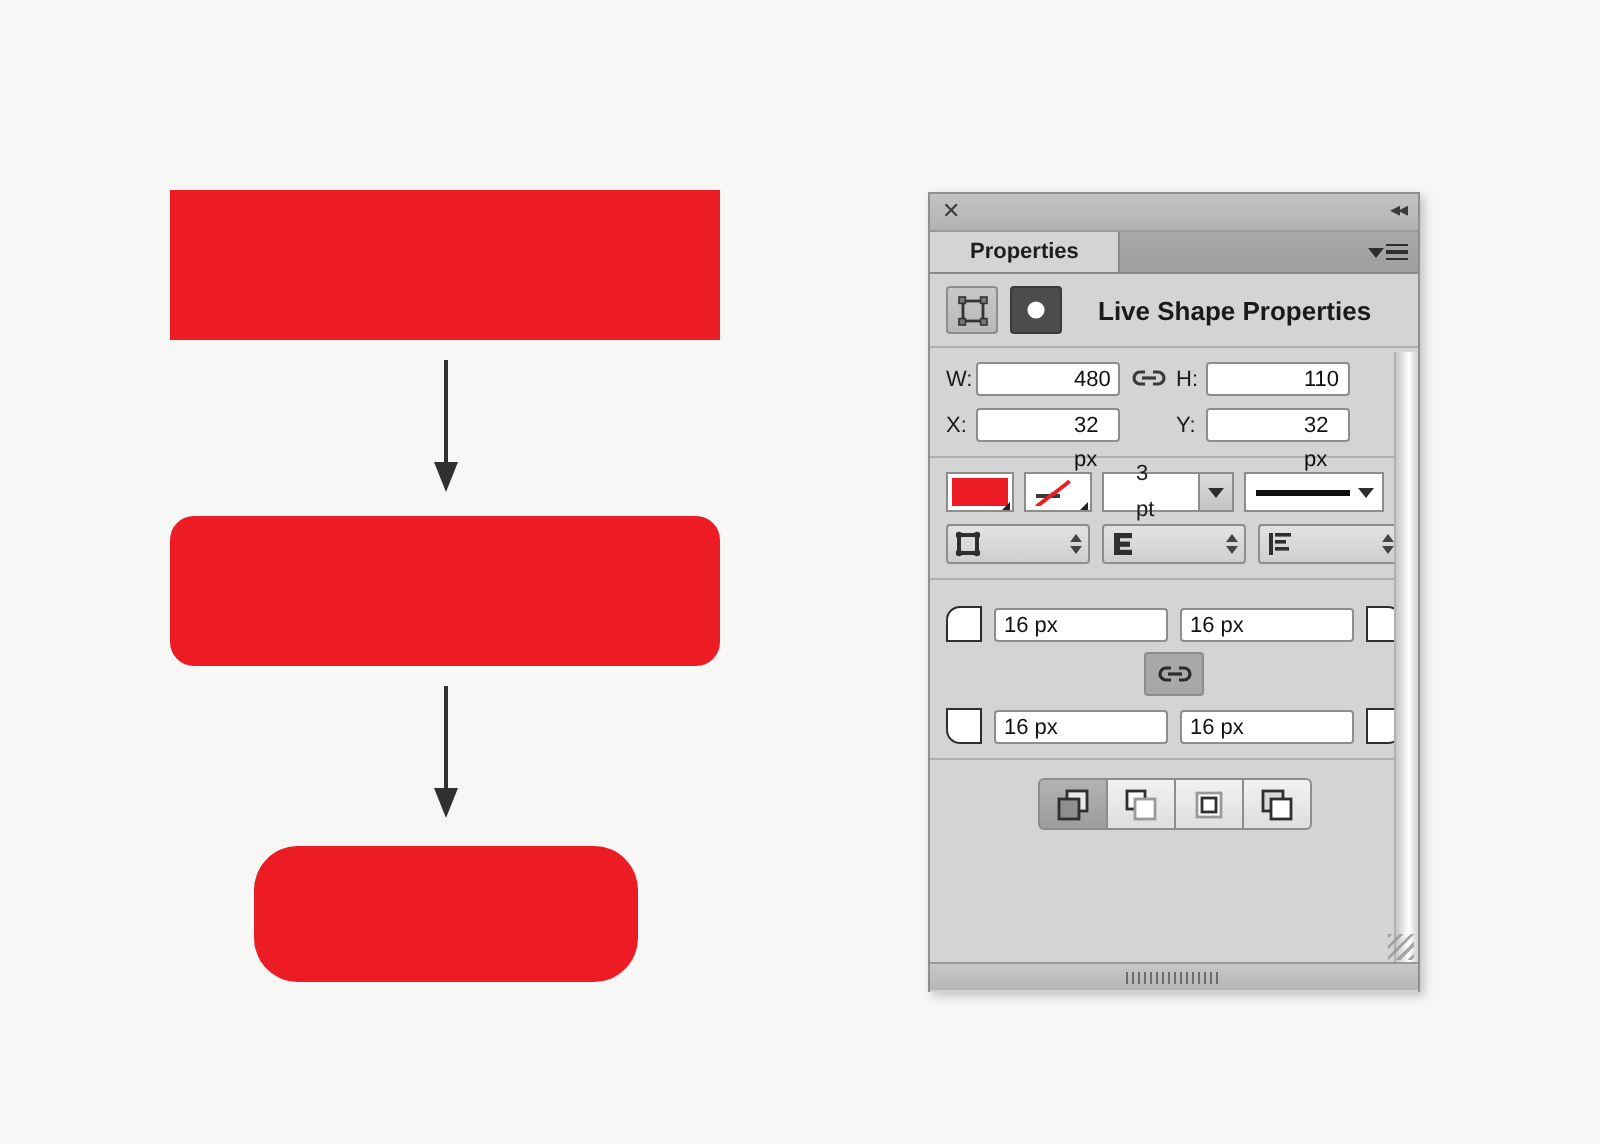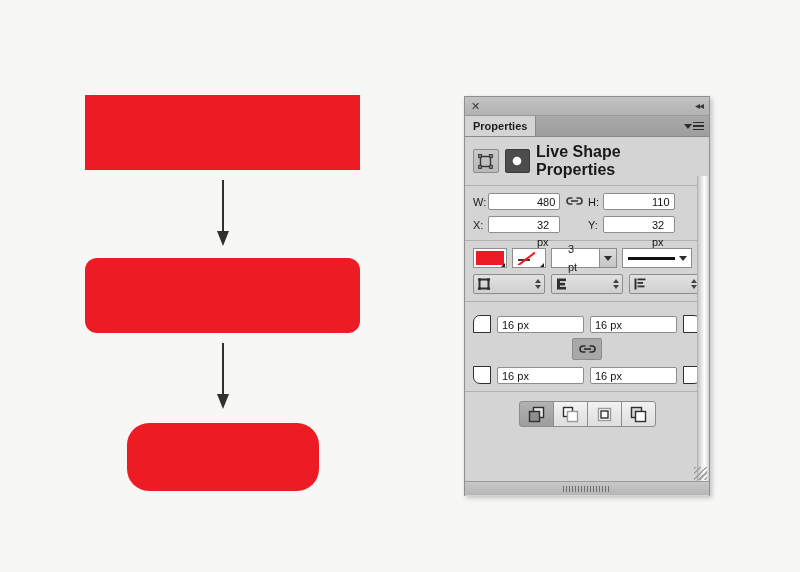--- a/index.html
+++ b/index.html
@@ -38,21 +38,21 @@
     padding:0 6px;box-sizing:border-box;
   }
   .tb-close{font-size:11px;color:#3a3a3a;line-height:1;cursor:pointer;}
   .tb-collapse{font-size:10px;color:#3a3a3a;letter-spacing:-1px;line-height:1;cursor:pointer;}
 
   .pnl-tabbar{
     height:20px;background:linear-gradient(#a9a9a9,#9e9e9e);
     display:flex;align-items:stretch;border-bottom:1px solid #8a8a8a;
   }
   .tab{
-    background:#d4d4d4;padding:0 8px;display:flex;align-items:center;
+    background:#d4d4d4;padding:0 20px;display:flex;align-items:center;
     font-weight:bold;font-size:11px;color:#1d1d1d;
     border-right:1px solid #8a8a8a;cursor:pointer;
   }
   .tabbar-spacer{flex:1;}
   .tab-menu{display:flex;align-items:center;padding-right:5px;gap:1px;cursor:pointer;}
   .tri-down{width:0;height:0;border-left:4px solid transparent;border-right:4px solid transparent;border-top:5px solid #2d2d2d;}
   .burger{display:flex;flex-direction:column;gap:2px;}
   .burger i{display:block;width:11px;height:1.5px;background:#2d2d2d;}
 
   .pnl-body{
@@ -63,21 +63,21 @@
   .row-header{
     display:flex;align-items:center;gap:6px;
     padding:6px 8px;border-bottom:1px solid #b0b0b0;
   }
   .ico-btn{
     width:24px;height:22px;border:1px solid #8d8d8d;border-radius:2px;
     display:flex;align-items:center;justify-content:center;
     background:linear-gradient(#c9c9c9,#b8b8b8);cursor:pointer;
   }
   .ico-btn.dark{background:#4c4c4c;border-color:#3a3a3a;}
-  .hdr-label{font-weight:bold;font-size:16px;margin-left:0;}
+  .hdr-label{font-weight:bold;font-size:13px;margin-left:12px;}
 
   .sect{padding:7px 8px;border-bottom:1px solid #b0b0b0;}
   .frow{display:flex;align-items:center;margin-bottom:6px;}
   .frow:last-child{margin-bottom:0;}
   .flabel{width:15px;font-size:11px;color:#1a1a1a;}
   .fld{
     background:#fff;border:1px solid #8d8d8d;border-radius:2px;
     height:17px;line-height:17px;font-size:11px;padding:0 4px;
     box-sizing:border-box;color:#111;
   }

